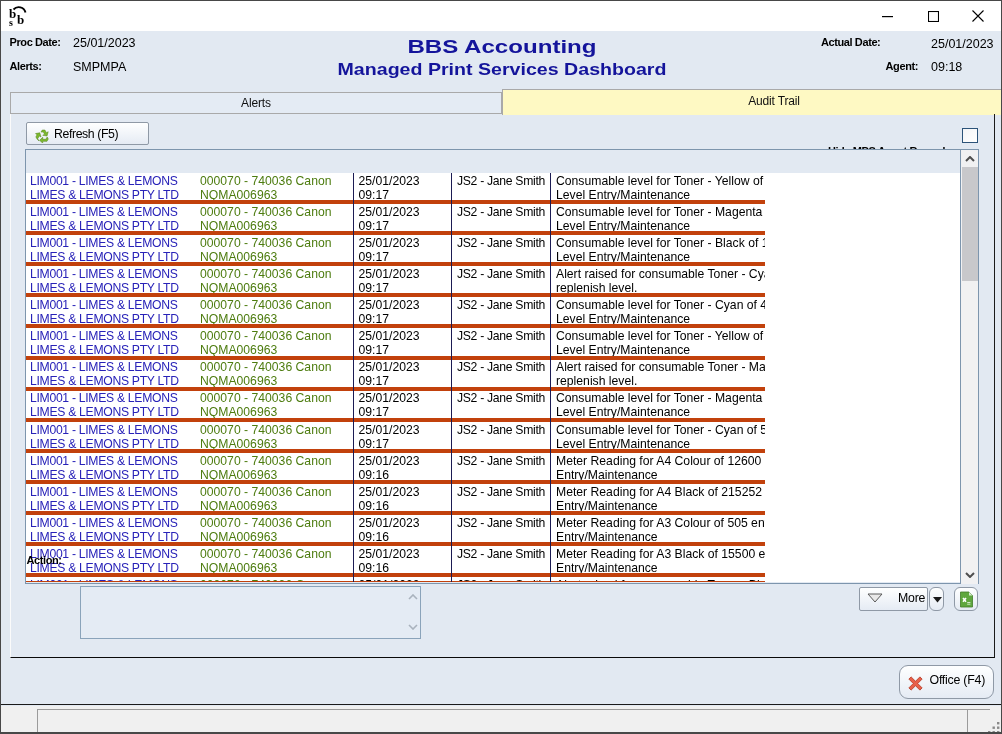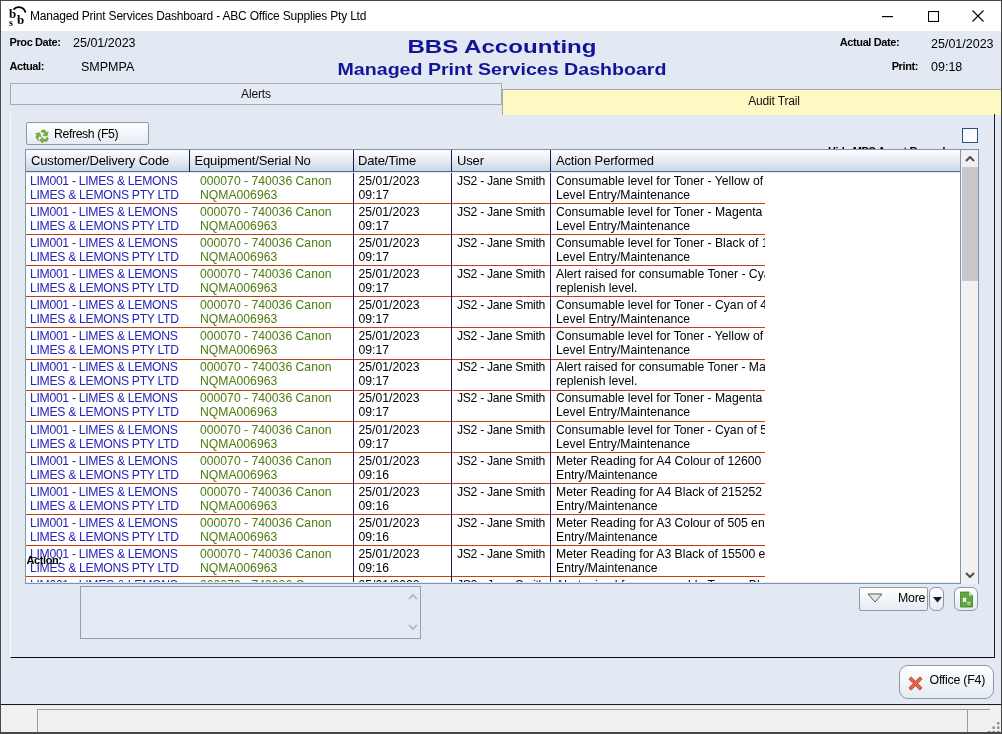--- a/index.html
+++ b/index.html
@@ -17,21 +17,21 @@
 .tab{position:absolute;background:#e4ebf4;border:1px solid #a9a9a9;font-size:12px;letter-spacing:-0.15px;text-align:center;color:#101010}
 
 #panel{position:absolute;left:9px;top:113px;width:985px;height:544px;border-left:1px solid #fbfbfb;border-right:1px solid #1a1a1a;border-bottom:1px solid #0a0a0a;background:transparent}
 
 .btn{position:absolute;border:1px solid #8f99a6;border-radius:2px;background:linear-gradient(#feffff,#f3f6fa 45%,#e5ebf4);font-size:13px;color:#000}
 
 #grid{position:absolute;left:24px;top:148px;width:954px;height:435px;border:1px solid #7d95ad;background:#e2e9f2}
 #ghead{position:absolute;left:0;top:0;width:935px;height:22px;background:linear-gradient(#fdfeff,#e9eef5 45%,#c9d6e6);border-bottom:1px solid #5a718c;font-size:13px;letter-spacing:-0.16px;color:#000}
 .hc{position:absolute;top:2.5px;padding-left:5px;white-space:nowrap}
 #gbody{position:absolute;left:0;top:23px;width:935px;height:409px;overflow:hidden;background:#fff}
-.row{position:relative;width:739px;height:31.1px;border-bottom:1px solid #c2410c;overflow:hidden}
+.row{position:relative;width:739px;height:31.1px;border-bottom:4px solid #c2410c;overflow:hidden}
 .c{position:absolute;top:0.8px;font-size:12.2px;line-height:14px;white-space:nowrap}
 .c1{left:4px;color:#2822b8;letter-spacing:-0.3px}
 .c2{left:174px;color:#4d7c0f}
 .c3{left:332.5px;color:#000}
 .c4{left:431px;color:#000;letter-spacing:-0.3px}
 .c5{left:530px;color:#000}
 .vline{position:absolute;top:0;width:1px;background:#1b1b53}
 
 #vsb{position:absolute;right:0;top:0;width:18px;height:434px;background:#f1f1f2;border-left:1px solid #7d95ad}
 #vthumb{position:absolute;left:1px;top:17px;width:16px;height:114px;background:#c8c8cb}
@@ -42,73 +42,61 @@
 .chev{stroke:#4e4e4e;stroke-width:2;fill:none}
 </style></head>
 <body>
 <div id="titlebar">
  <svg class="abs" style="left:8px;top:5px" width="20" height="21" viewBox="0 0 20 21">
   <text x="0" y="12" font-family="Liberation Serif" font-size="13" font-weight="bold" fill="#000">b</text>
   <text x="8" y="18" font-family="Liberation Serif" font-size="13" font-weight="bold" fill="#000">b</text>
   <text x="0" y="20" font-family="Liberation Serif" font-size="10" font-weight="bold" fill="#000">s</text>
   <path d="M4.5,3.5 A7,7 0 0 1 16.5,6.5" stroke="#000" stroke-width="1.9" fill="none"></path>
  </svg>
- <div id="title">Managed Print Services Dashboard - ABC Office Supplies Pty Ltd</div>
  <svg class="abs" style="left:881px;top:15px" width="11" height="1.5" viewBox="0 0 11 1.5">
       <rect width="11" height="1.2" fill="#000"></rect>
     </svg>
  <svg class="abs" style="left:927px;top:10px" width="11" height="11" viewBox="0 0 11 11">
       <rect x="0.5" y="0.5" width="10" height="10" fill="none" stroke="#000" stroke-width="1.1"></rect>
     </svg>
  <svg class="abs" style="left:971px;top:9px" width="12" height="12" viewBox="0 0 12 12">
       <path d="M0.5,0.5 L11.5,11.5 M11.5,0.5 L0.5,11.5" stroke="#000" stroke-width="1.1"></path>
     </svg>
 </div>
 
 <div class="abs lbl" style="left:8.5px;top:34.5px">Proc Date:</div>
 <div class="abs val" style="left:72px;top:35px">25/01/2023</div>
-<div class="abs lbl" style="left:8.5px;top:58.5px">Actual:</div>
-<div class="abs val" style="left:80px;top:59px">SMPMPA</div>
+<div class="abs lbl" style="left:8.5px;top:58.5px">Alerts:</div>
+<div class="abs val" style="left:72px;top:59px">SMPMPA</div>
 <div class="abs navy" style="left:0;top:36.6px;width:1002px;text-align:center;font-size:18px;line-height:18px;transform:scaleX(1.338)">BBS Accounting</div>
 <div class="abs navy" style="left:0;top:60.1px;width:1002px;text-align:center;font-size:17.3px;line-height:17.3px;transform:scaleX(1.134)">Managed Print Services Dashboard</div>
-<div class="abs lbl" style="left:820px;top:35px;width:97px;text-align:center">Actual Date:</div>
+<div class="abs lbl" style="left:820px;top:35px;width:97px;text-align:left">Actual Date:</div>
 <div class="abs val" style="left:930px;top:35.5px">25/01/2023</div>
-<div class="abs lbl" style="left:820px;top:58.5px;width:97px;text-align:right">Print:</div>
+<div class="abs lbl" style="left:820px;top:58.5px;width:97px;text-align:right">Agent:</div>
 <div class="abs val" style="left:930px;top:59px">09:18</div>
 
-<div class="tab" style="left:9px;top:82px;width:492px;height:22px;line-height:20px">Alerts</div>
+<div class="tab" style="left:9px;top:91px;width:492px;height:22px;line-height:20px">Alerts</div>
 <div class="tab" style="left:501px;top:88px;width:544px;height:26px;line-height:23px;border-bottom:none;background:#fef9c3">Audit Trail</div>
 <div id="panel"></div>
 
 <div class="btn" style="left:25px;top:121px;width:123px;height:23px">
  <svg class="abs" style="left:8px;top:5.5px" width="14.5" height="14.5" viewBox="0 0 17 17">
   <g fill="#7cb92e" stroke="#55831c" stroke-width="0.6">
    <path d="M8.5,1.2 L11.6,1.2 L13.4,4.4 L15.5,3.2 L14.1,8.2 L9.1,7.4 L11.2,6.1 L9.8,3.6 L7,3.6 Z"></path>
    <path d="M15.3,9.3 L13.7,12.1 L10.1,12.1 L10.1,9.7 L6.4,13.3 L10.1,16.6 L10.1,14.5 L15,14.5 L16.6,11.7 Z" transform="translate(-1,0)"></path>
    <path d="M3.6,12.6 L2,9.8 L3.8,6.7 L5.9,7.9 L4.4,2.9 L-0.6,3.9 L1.2,5.2 L-0.2,7.8 L1.4,10.6 Z" transform="translate(1.2,1.5)"></path>
   </g>
  </svg>
  <span class="abs" style="left:27px;top:4px;font-size:12.3px;letter-spacing:-0.4px">Refresh (F5)</span>
 </div>
 
 <div class="abs lbl" style="right:47px;top:144px">Hide MPS Agent Records:</div>
 <div class="abs" style="left:961px;top:127px;width:16px;height:15px;border:1px solid #2c5379;background:linear-gradient(135deg,#f4f5f7,#fff)"></div>
 
 <div id="grid">
- <div id="ghead">
-  <div class="hc" style="left:0">Customer/Delivery Code</div>
-  <div class="hc" style="left:163.5px">Equipment/Serial No</div>
-  <div class="hc" style="left:327px">Date/Time</div>
-  <div class="hc" style="left:426px">User</div>
-  <div class="hc" style="left:525px">Action Performed</div>
-  <div class="vline" style="left:163px;height:22px"></div>
-  <div class="vline" style="left:326.5px;height:22px"></div>
-  <div class="vline" style="left:425px;height:22px"></div>
-  <div class="vline" style="left:524px;height:22px"></div>
- </div>
  <div id="gbody">
 <div class="row">
 <div class="c c1">LIM001 - LIMES &amp; LEMONS<br>LIMES &amp; LEMONS PTY LTD</div>
 <div class="c c2">000070 - 740036 Canon<br>NQMA006963</div>
 <div class="c c3">25/01/2023<br>09:17</div>
 <div class="c c4">JS2 - Jane Smith</div>
 <div class="c c5">Consumable level for Toner - Yellow of 78.00% entered via Consumable<br>Level Entry/Maintenance</div>
 </div>
 <div class="row">
 <div class="c c1">LIM001 - LIMES &amp; LEMONS<br>LIMES &amp; LEMONS PTY LTD</div>

